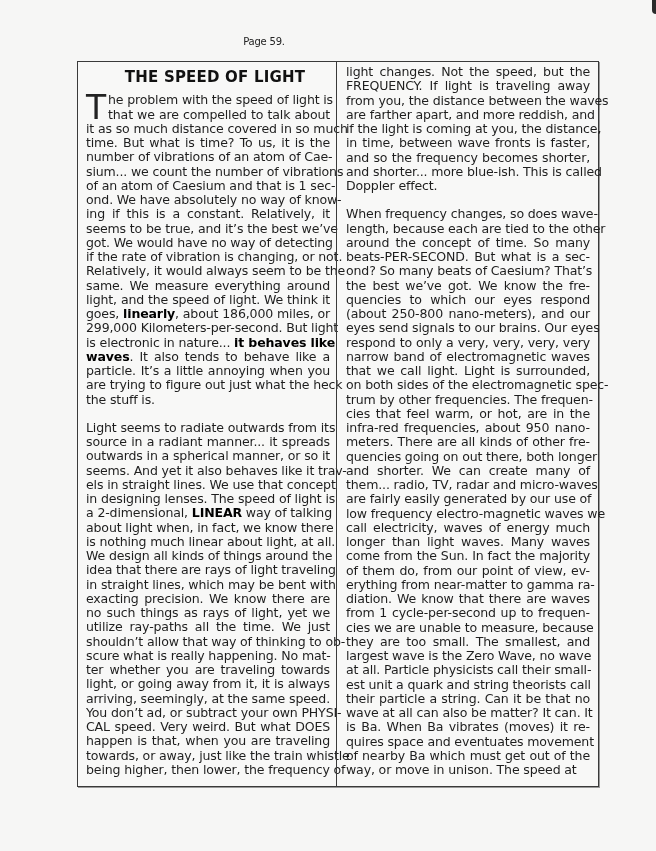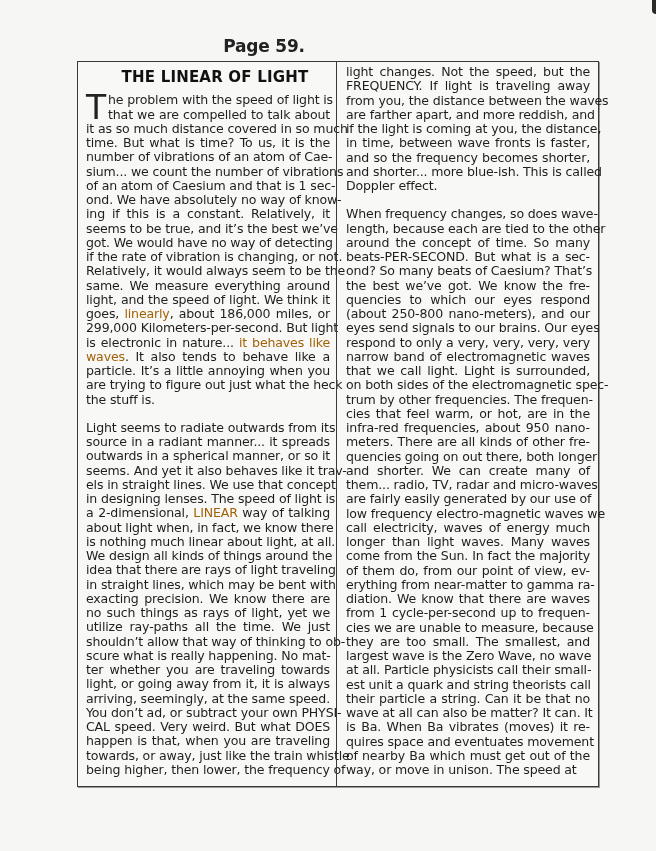--- a/index.html
+++ b/index.html
@@ -22,24 +22,23 @@
       background: #2a2a2a;
       border-bottom-left-radius: 4px;
     }
     .page-number {
       position: absolute;
       top: 36px;
       left: 0;
       width: 528px;
       text-align: center;
       font-family: "DejaVu Sans", sans-serif;
-      font-size: 17px;
+      font-size: 10px;
       letter-spacing: -0.2px;
       color: #222;
-      font-weight: bold;
     }
     .frame {
       position: absolute;
       left: 77px;
       top: 61px;
       width: 522px;
       height: 726px;
       border: 1.4px solid #3a3a3a;
       box-sizing: border-box;
       background: #f8f8f7;
@@ -101,22 +100,22 @@
       display: block;
       text-align: justify;
       text-align-last: justify;
       white-space: nowrap;
       overflow: visible;
     }
     .line.last {
       text-align-last: left;
     }
     b {
-      font-weight: normal;
-      color: #a16207;
+      font-weight: bold;
+      color: #000000;
     }
     .bleed {
       position: absolute;
       color: rgba(0,0,0,0.10);
       font-size: 12.5px;
       line-height: 14.2px;
       font-weight: bold;
       pointer-events: none;
       white-space: nowrap;
       filter: blur(0.6px);
@@ -126,21 +125,21 @@
 <body>
 
 <div class="scan-edge"></div>
 
 <div class="page-number">Page 59.</div>
 
 <div class="frame">
   <div class="bleed" style="left:150px; top:4px;">&nbsp;</div>
 
   <div class="col col-left">
-    <div class="title">THE LINEAR OF LIGHT</div>
+    <div class="title">THE SPEED OF LIGHT</div>
     <p class="first">
       <span class="dropcap">T</span>
       <span><span class="line"><span>he problem with the speed of light is</span></span><span class="line"><span>that we are compelled to talk about</span></span><span class="line"><span>it as so much distance covered in so much</span></span><span class="line"><span>time.  But what is time?  To us, it is the</span></span><span class="line"><span>number of vibrations of an atom of Cae-</span></span><span class="line"><span>sium... we count the number of vibrations</span></span><span class="line"><span>of an atom of Caesium and that is 1 sec-</span></span><span class="line"><span>ond.  We have absolutely no way of know-</span></span><span class="line"><span>ing if this is a constant.  Relatively, it</span></span><span class="line"><span>seems to be true, and it’s the best we’ve</span></span><span class="line"><span>got.  We would have no way of detecting</span></span><span class="line"><span>if the rate of vibration is changing, or not.</span></span><span class="line"><span>Relatively, it would always seem to be the</span></span><span class="line"><span>same.  We measure everything around</span></span><span class="line"><span>light, and the speed of light.  We think it</span></span><span class="line"><span>goes, </span><b>linearly</b><span>,  about 186,000 miles, or</span></span><span class="line"><span>299,000 Kilometers-per-second.  But light</span></span><span class="line"><span>is electronic in nature... </span><b>it behaves like</b></span><span class="line"><b>waves</b><span>.  It also tends to behave like a</span></span><span class="line"><span>particle.  It’s a little annoying when you</span></span><span class="line"><span>are trying to figure out just what the heck</span></span><span class="line last"><span>the stuff is.</span></span></span>
     </p>
     <p>
       <span><span class="line"><span>Light seems to radiate outwards from its</span></span><span class="line"><span>source in a radiant manner... it spreads</span></span><span class="line"><span>outwards in a spherical manner, or so it</span></span><span class="line"><span>seems.  And yet it also behaves like it trav-</span></span><span class="line"><span>els in straight lines.  We use that concept</span></span><span class="line"><span>in designing lenses.  The speed of light is</span></span><span class="line"><span>a 2-dimensional, </span><b>LINEAR</b><span> way of talking</span></span><span class="line"><span>about light when, in fact, we know there</span></span><span class="line"><span>is nothing much linear about light, at all.</span></span><span class="line"><span>We design all kinds of things around the</span></span><span class="line"><span>idea that there are rays of light traveling</span></span><span class="line"><span>in straight lines, which may be bent with</span></span><span class="line"><span>exacting precision.  We know there are</span></span><span class="line"><span>no such things as rays of light, yet we</span></span><span class="line"><span>utilize ray-paths all the time.  We just</span></span><span class="line"><span>shouldn’t allow that way of thinking to ob-</span></span><span class="line"><span>scure what is really happening.  No mat-</span></span><span class="line"><span>ter whether you are traveling towards</span></span><span class="line"><span>light, or going away from it, it is always</span></span><span class="line"><span>arriving, seemingly, at the same speed.</span></span><span class="line"><span>You don’t ad, or subtract your own PHYSI-</span></span><span class="line"><span>CAL speed.  Very weird.  But what DOES</span></span><span class="line"><span>happen is that, when you are traveling</span></span><span class="line"><span>towards, or away, just like the train whistle</span></span><span class="line last"><span>being higher, then lower, the frequency of</span></span></span>
     </p>
   </div>
 
   <div class="divider"></div>

